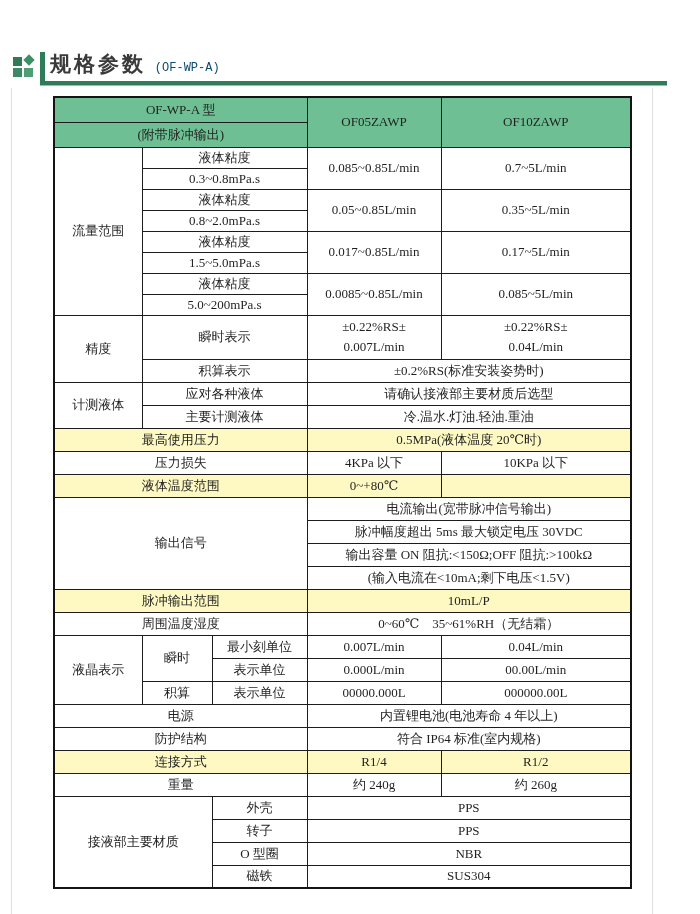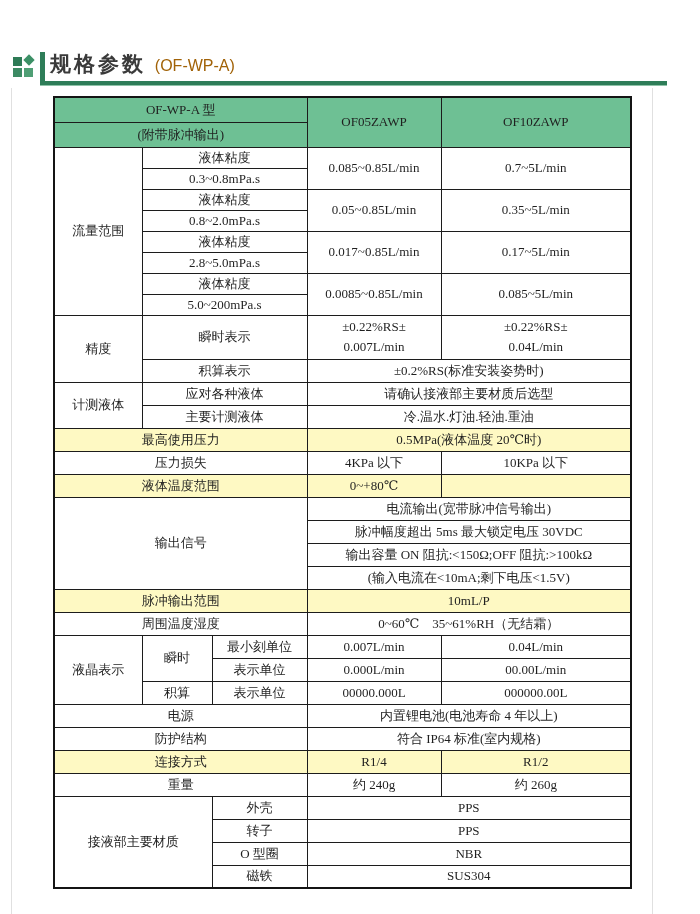--- a/index.html
+++ b/index.html
@@ -13,21 +13,21 @@
   .title-wrap{position:absolute;left:0;top:44px;width:700px;height:46px;}
   .logo{position:absolute;left:13px;top:12px;width:22px;height:22px;}
   .logo .sq{position:absolute;width:9px;height:9px;background:#2e7b56;}
   .logo .sq1{left:0;top:1px;}
   .logo .sq2{left:0;top:12px;background:#3c8a63;}
   .logo .sq3{left:11px;top:12px;background:#4f9f75;}
   .logo .dia{position:absolute;left:12px;top:0;width:8px;height:8px;background:#3c9066;transform:rotate(45deg);}
   .title-bar{position:absolute;left:40px;top:8px;width:5px;height:29px;background:#2e7d58;}
   .page-title{position:absolute;left:50px;top:6px;font-family:"Liberation Sans","DejaVu Sans",sans-serif;
               font-weight:bold;font-size:21px;letter-spacing:3px;color:#3a3a3a;}
-  .page-title-model{font-size:16px;font-weight:normal;letter-spacing:0;color:#a16207;}
+  .page-title-model{font-size:12px;font-weight:normal;letter-spacing:0;color:#0c4a6e;font-family:Liberation Mono, monospace;}
   .title-underline{position:absolute;left:40px;top:37px;width:627px;height:4px;background:#2e7d58;border-bottom:1px solid #8fc3a8;}
 
   
   table.spec{position:absolute;left:53px;top:96px;width:577px;border-collapse:collapse;table-layout:fixed;
              border:2px solid #141414;font-size:13px;}
   .spec td{border:1px solid #1c1c1c;text-align:center;vertical-align:middle;padding:0 2px;
            overflow:hidden;white-space:nowrap;}
   .ghead{background:#6ec094;}
   .grow{background:#fef9c3;}
   .bl2{border-left-width:2px;}
@@ -98,21 +98,21 @@
     </tr>
     <tr class="rf">
       <td colspan="2" class="gt">0.8~2.0mPa.s</td>
     </tr>
     <tr class="rf">
       <td colspan="2" class="gb">液体粘度</td>
       <td rowspan="2" class="bl2">0.017~0.85L/min</td>
       <td rowspan="2" class="bl2">0.17~5L/min</td>
     </tr>
     <tr class="rf">
-      <td colspan="2" class="gt">2.8~5.0mPa.s</td>
+      <td colspan="2" class="gt">1.5~5.0mPa.s</td>
     </tr>
     <tr class="rf">
       <td colspan="2" class="gb">液体粘度</td>
       <td rowspan="2" class="bl2">0.0085~0.85L/min</td>
       <td rowspan="2" class="bl2">0.085~5L/min</td>
     </tr>
     <tr class="rf">
       <td colspan="2" class="gt">5.0~200mPa.s</td>
     </tr>
 

